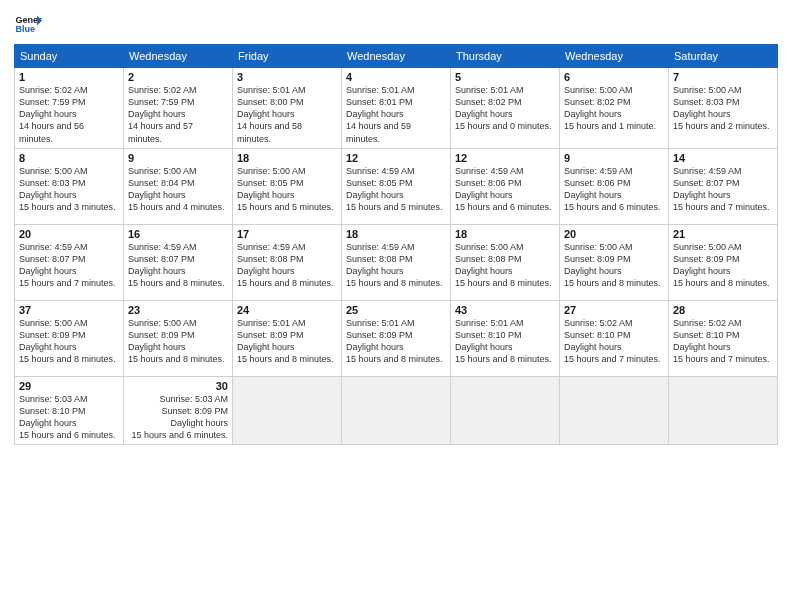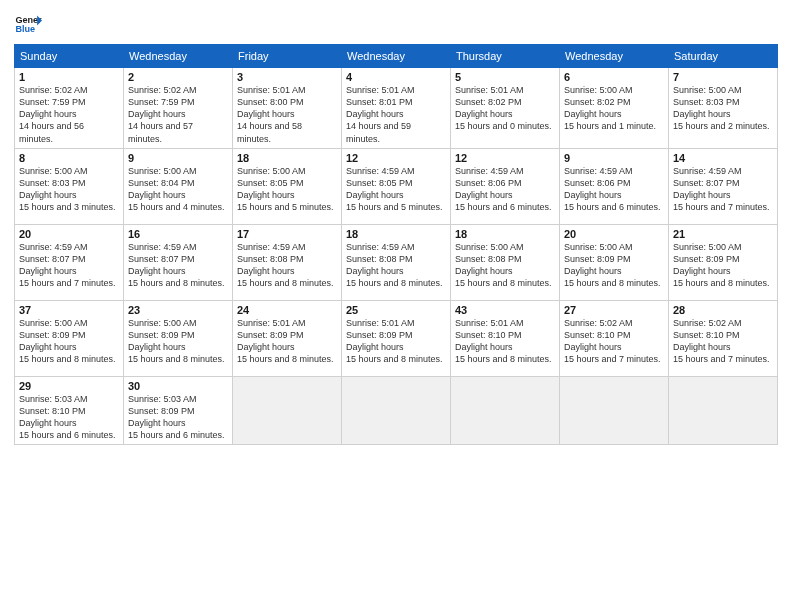--- a/index.html
+++ b/index.html
@@ -230,21 +230,21 @@
           <td>
             <span class="day-num">28</span>
             <div class="day-info">Sunrise: 5:02 AM<br>Sunset: 8:10 PM<br>Daylight hours<br>15 hours and 7 minutes.</div>
           </td>
         </tr>
         <tr>
           <td style="height: 60px;">
             <span class="day-num">29</span>
             <div class="day-info">Sunrise: 5:03 AM<br>Sunset: 8:10 PM<br>Daylight hours<br>15 hours and 6 minutes.</div>
           </td>
-          <td style="height: 60px;">
+          <td style="height: 60px; text-align: right;">
             <span class="day-num">30</span>
             <div class="day-info">Sunrise: 5:03 AM<br>Sunset: 8:09 PM<br>Daylight hours<br>15 hours and 6 minutes.</div>
           </td>
           <td class="empty" style="height: 60px;"></td>
           <td class="empty" style="height: 60px;"></td>
           <td class="empty" style="height: 60px;"></td>
           <td class="empty" style="height: 60px;"></td>
           <td class="empty" style="height: 60px;"></td>
         </tr>
       </tbody>

